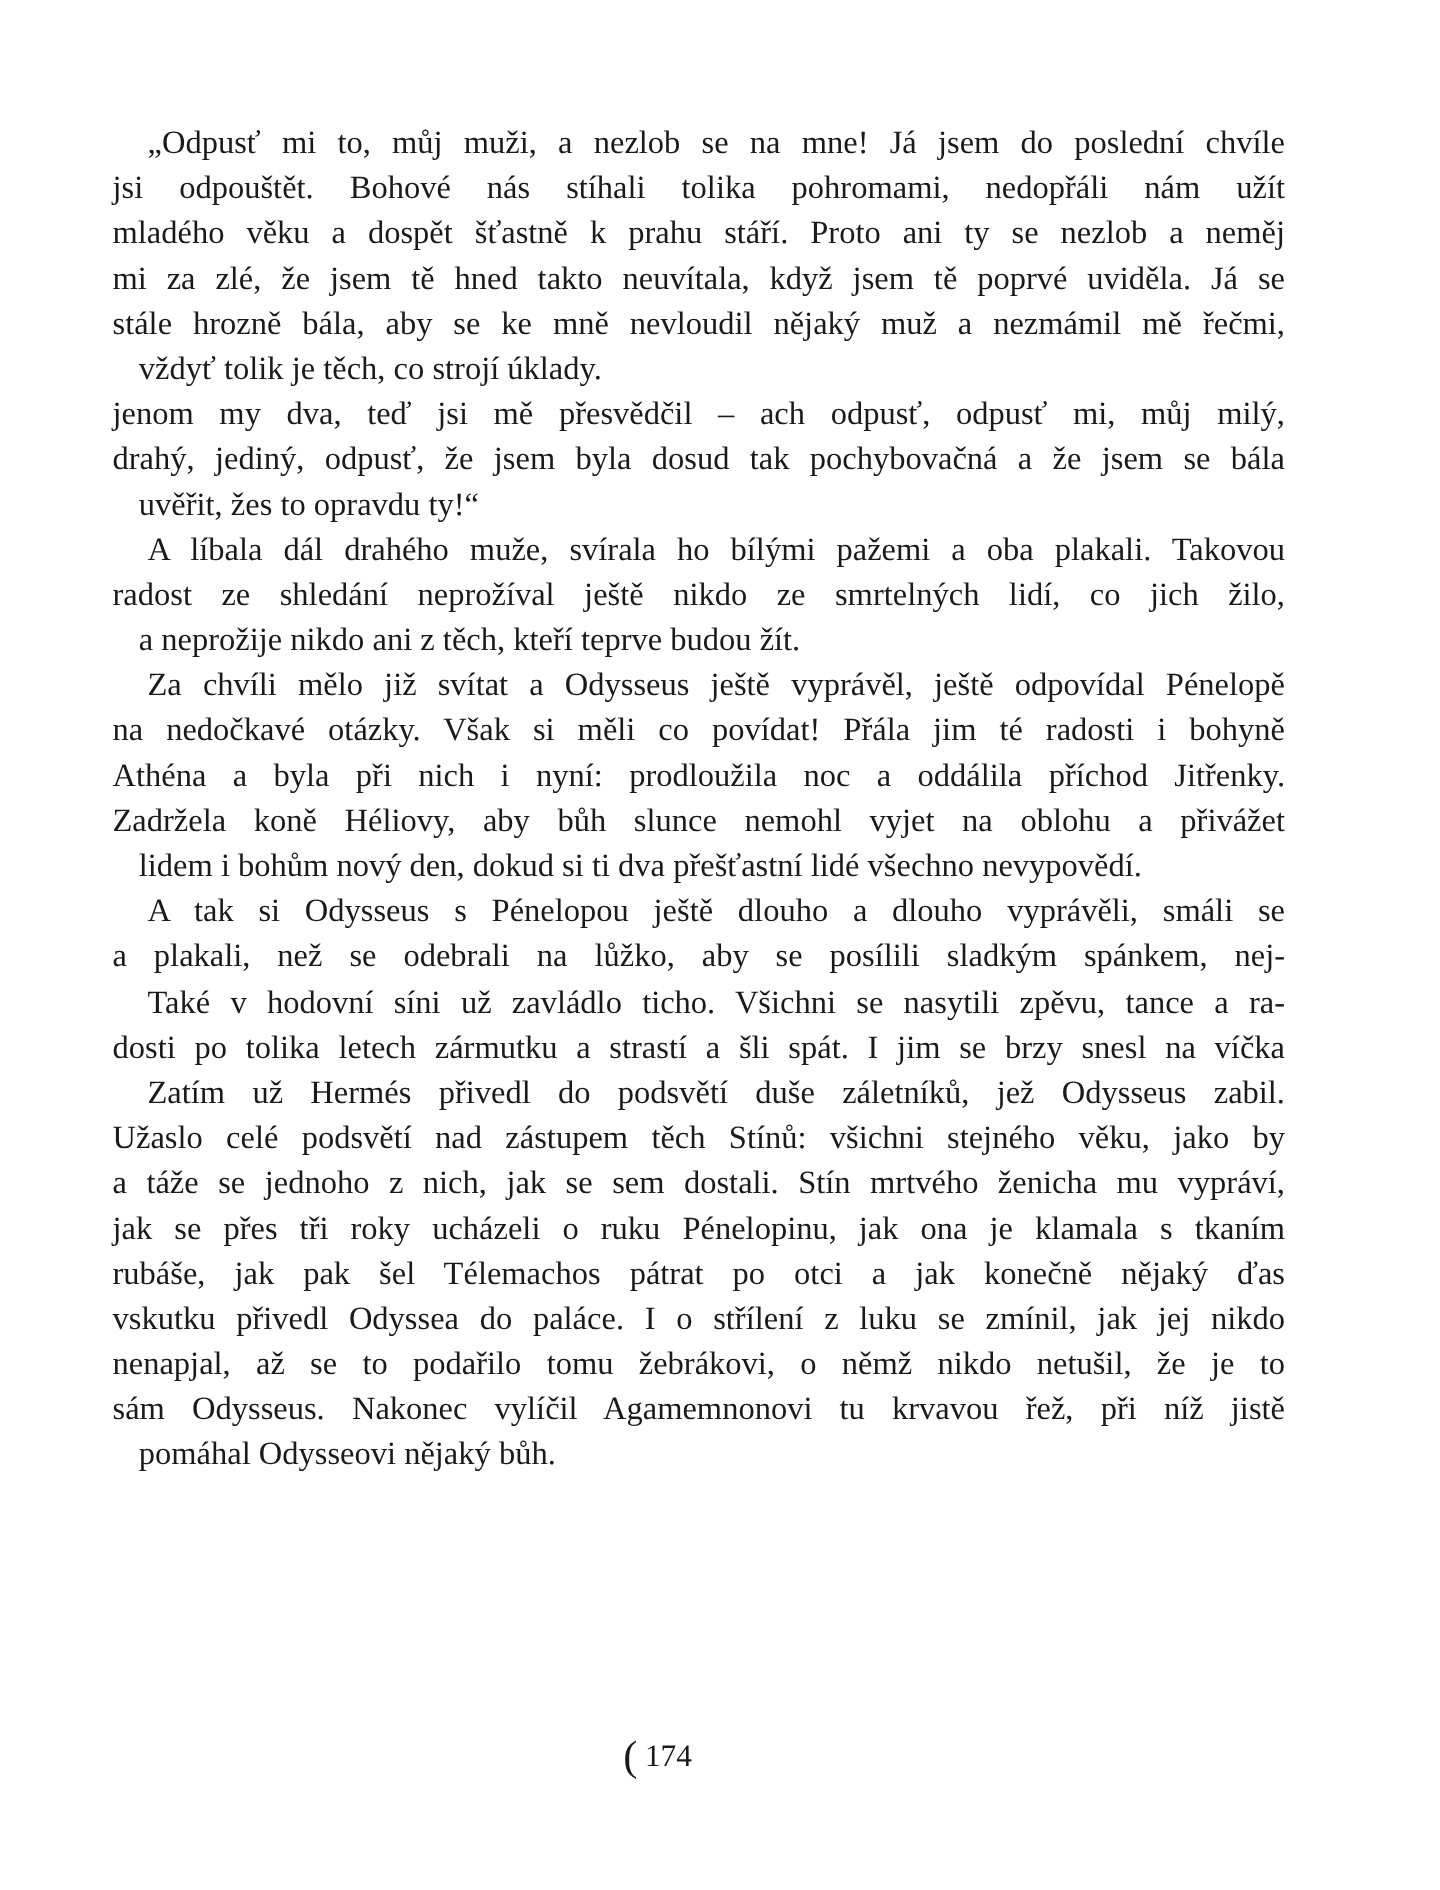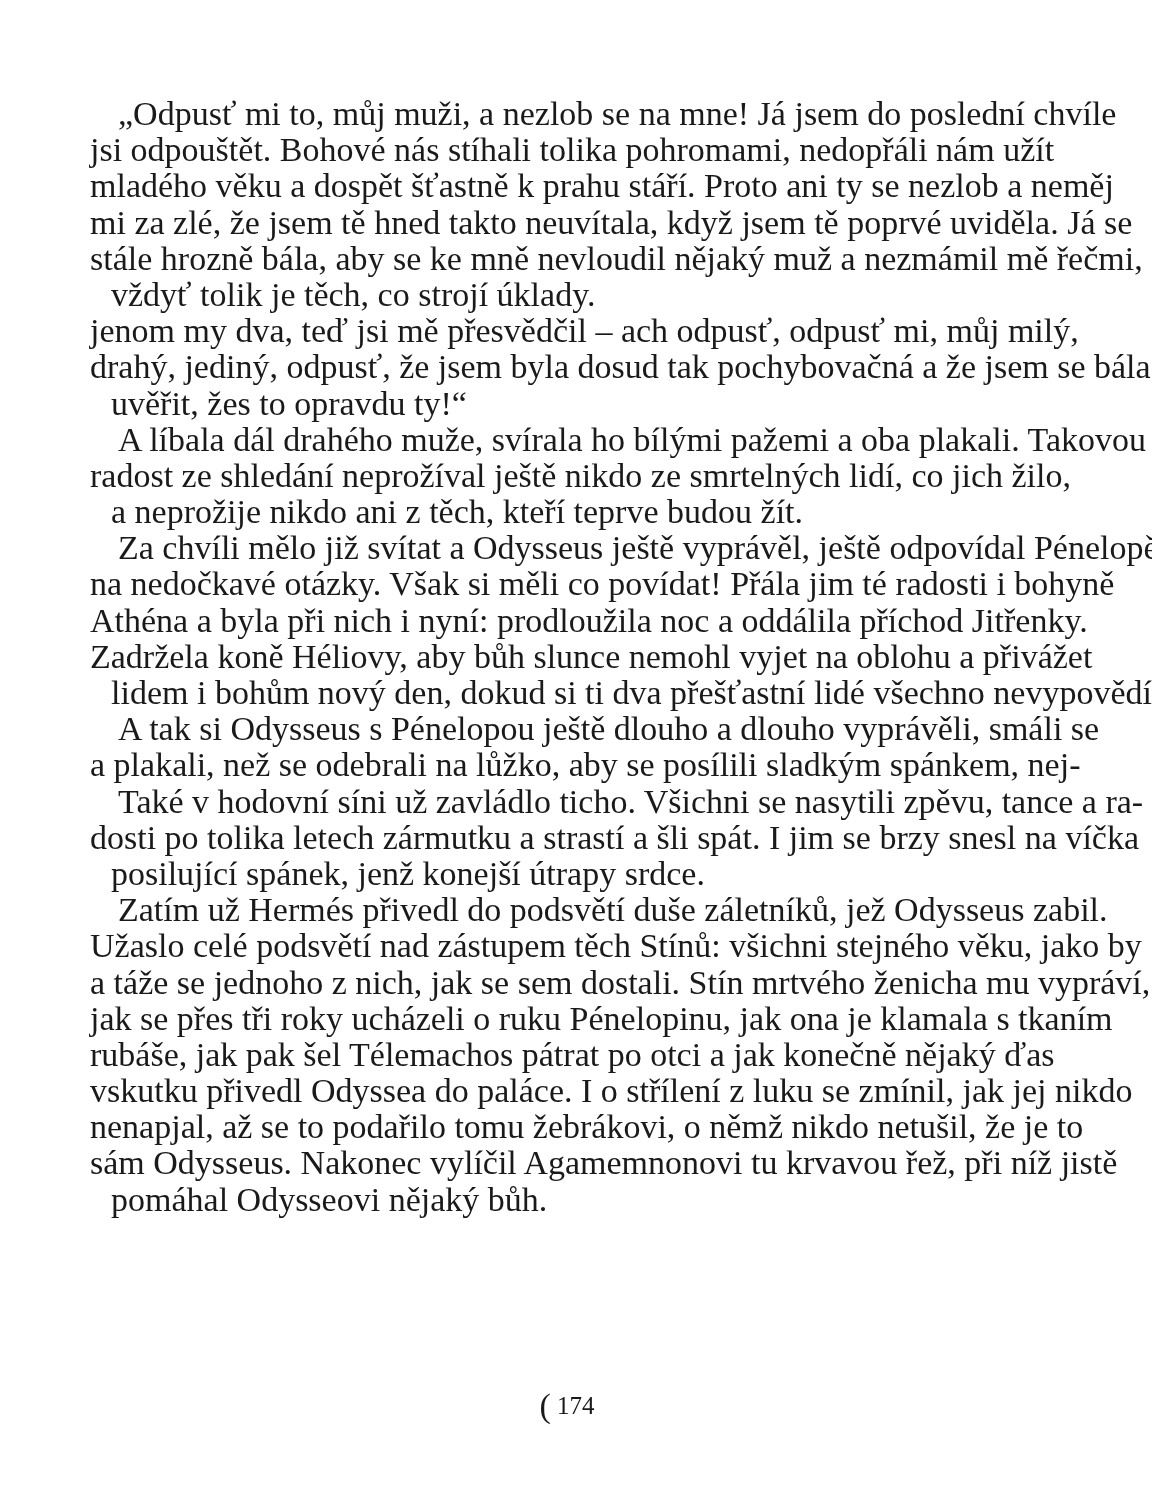--- a/index.html
+++ b/index.html
@@ -3,21 +3,21 @@
 <meta charset="utf-8">
 <style>
   html, body { margin: 0; padding: 0; background: #ffffff; }
   body { width: 1152px; height: 1512px; position: relative; overflow: hidden; }
   .page {
     position: absolute;
     left: 90px;
     top: 96px;
     width: 938px;
     font-family: "Liberation Serif", "DejaVu Serif", serif;
-    font-size: 34px;
+    font-size: 26px;
     line-height: 36.2px;
     color: #1a1a1a;
   }
   .line {
     display: block;
     white-space: nowrap;
     text-align: justify;
     text-align-last: justify;
     height: 36.2px;
   }
@@ -25,21 +25,20 @@
   .line.indent { padding-left: 28px; }
   .folio {
     position: absolute;
     top: 1384px;
     left: 0;
     width: 1052px;
     text-align: center;
     font-family: "Liberation Serif", "DejaVu Serif", serif;
     font-size: 25px;
     color: #1a1a1a;
-    margin-left: 41px;
   }
   .folio .paren {
     font-size: 34px;
     font-weight: 300;
     position: relative;
     top: 3px;
     margin-right: 6px;
   }
 </style>
 </head>
@@ -77,21 +76,20 @@
   </div>
 
   <div>
     <span class="line indent">A tak si Odysseus s Pénelopou ještě dlouho a dlouho vyprávěli, smáli se</span>
     <span class="line">a plakali, než se odebrali na lůžko, aby se posílili sladkým spánkem, nej-</span>
   </div>
 
   <div>
     <span class="line indent">Také v hodovní síni už zavládlo ticho. Všichni se nasytili zpěvu, tance a ra-</span>
     <span class="line">dosti po tolika letech zármutku a strastí a šli spát. I jim se brzy snesl na víčka</span>
-    <span class="line last">posilující spánek, jenž konejší útrapy srdce.</span>
   </div>
 
   <div>
     <span class="line indent">Zatím už Hermés přivedl do podsvětí duše záletníků, jež Odysseus zabil.</span>
     <span class="line">Užaslo celé podsvětí nad zástupem těch Stínů: všichni stejného věku, jako by</span>
     <span class="line">a táže se jednoho z nich, jak se sem dostali. Stín mrtvého ženicha mu vypráví,</span>
     <span class="line">jak se přes tři roky ucházeli o ruku Pénelopinu, jak ona je klamala s tkaním</span>
     <span class="line">rubáše, jak pak šel Télemachos pátrat po otci a jak konečně nějaký ďas</span>
     <span class="line">vskutku přivedl Odyssea do paláce. I o střílení z luku se zmínil, jak jej nikdo</span>
     <span class="line">nenapjal, až se to podařilo tomu žebrákovi, o němž nikdo netušil, že je to</span>

